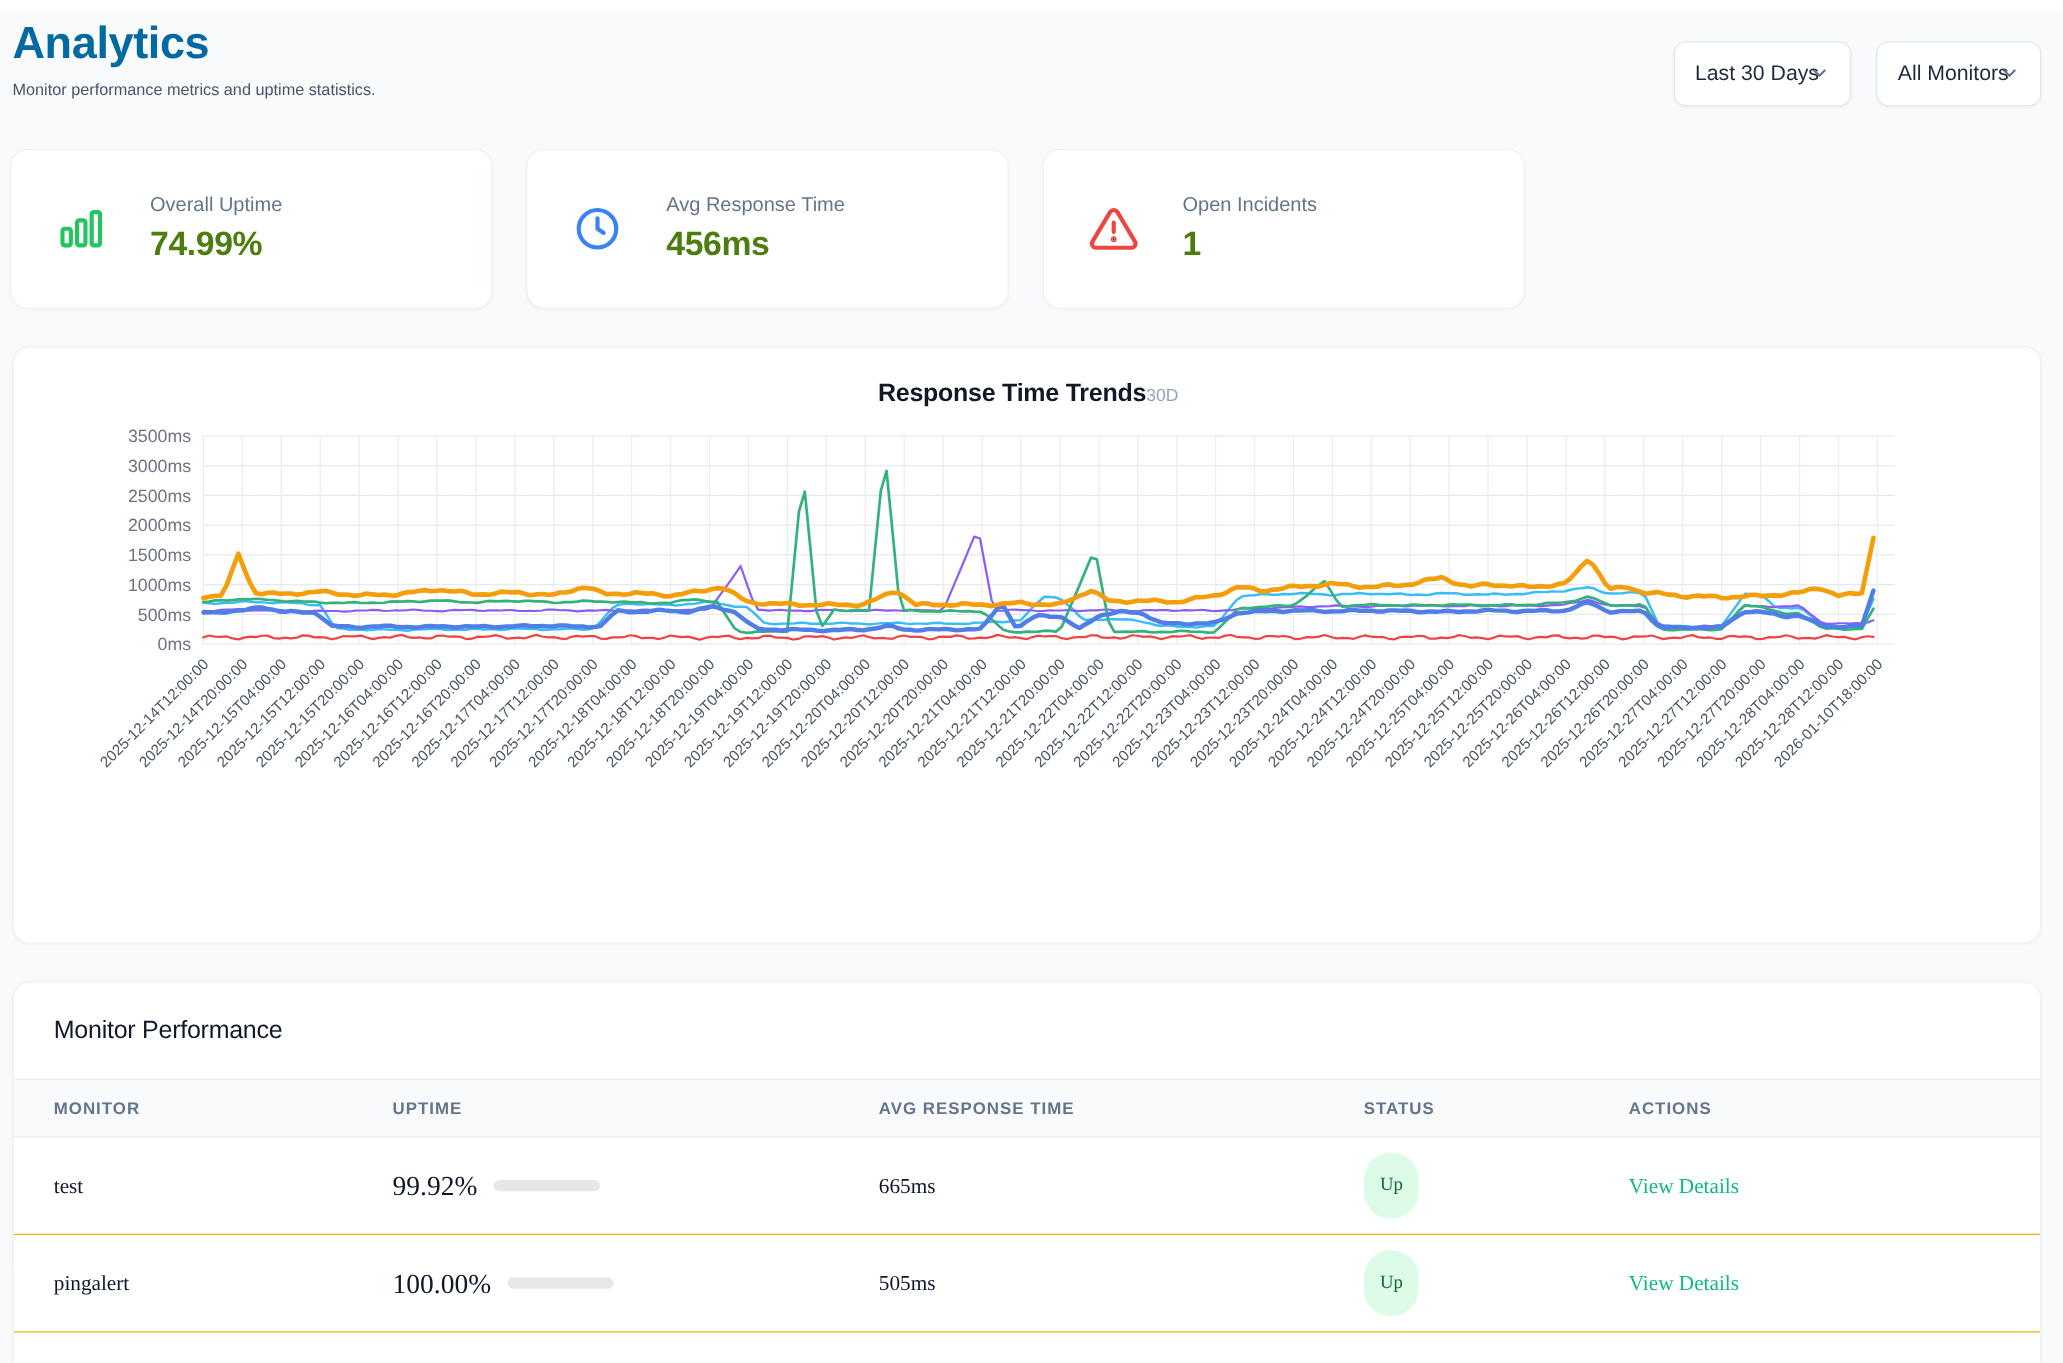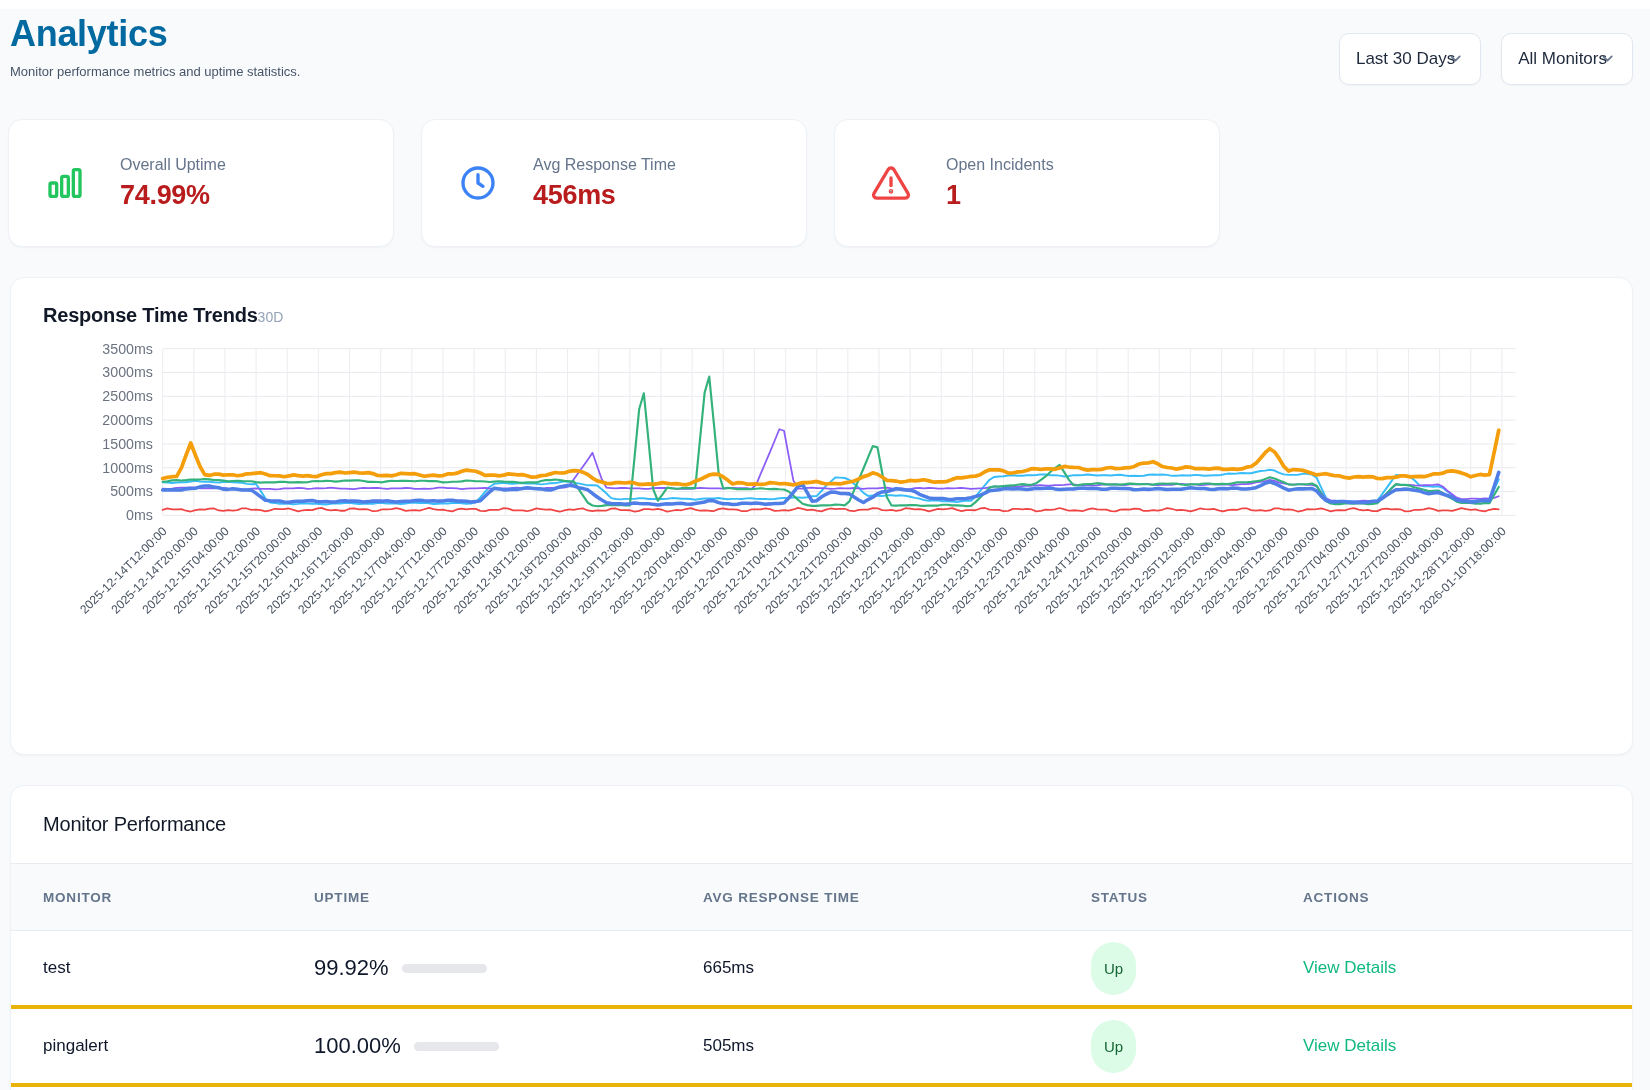--- a/index.html
+++ b/index.html
@@ -16,36 +16,36 @@
   .select-btn { display:flex; align-items:center; background:#fff; border:1px solid #e2e8f0;
     border-radius:10px; padding:12px 16px; font-size:17px; color:#1e293b; cursor:pointer;
     box-shadow:0 1px 2px rgba(15,23,42,.04); font-family:inherit; }
   .select-btn .chev { margin-left:-8px; margin-top:4px; }
 
   .stats-grid { display:grid; grid-template-columns:repeat(4,1fr); gap:27px; margin:40px 17px 0 8px; }
   .stat-card { background:#fff; border:1px solid #eef2f6; border-radius:14px; height:128px;
     display:flex; align-items:center; padding-left:36px; gap:35px;
     box-shadow:0 1px 2px rgba(16,24,40,.04); }
   .stat-label { font-size:16px; color:#64748b; margin-bottom:6px; }
-  .stat-value { font-size:27px; font-weight:700; color:#b91c1c; letter-spacing:-0.3px; }
+  .stat-value { font-size:27px; font-weight:700; color:#4d7c0f; letter-spacing:-0.3px; }
 
   .card { background:#fff; border:1px solid #eef2f6; border-radius:14px;
     box-shadow:0 1px 2px rgba(16,24,40,.04); }
   .chart-card { margin:30px 17px 0 10px; height:478px; padding:26px 30px 6px 30px; }
-  .chart-head { display:flex; justify-content:flex-start; align-items:baseline; padding-left:2px; }
+  .chart-head { display:flex; justify-content:center; align-items:baseline; padding-left:2px; }
   .chart-title { font-size:20px; font-weight:700; color:#111827; letter-spacing:-0.2px; }
   .chart-badge { font-size:14px; color:#94a3b8; }
   #rt-chart { width:100%; height:400px; margin-top:6px; display:block; }
 
   .table-card { margin:30px 17px 0 10px; height:420px; overflow:hidden; }
   .table-title { font-size:20px; font-weight:400; color:#111827; padding:27px 0 0 32px; letter-spacing:-0.2px; }
   .t-grid { display:grid; grid-template-columns:271px 389px 388px 212px 1fr; align-items:center; padding-left:32px; }
-  .t-head { margin-top:27px; height:68px; background:#f8fafc; border-top:1px solid #e8ecf1; border-bottom:1px solid #e8ecf1; }
+  .t-head { margin-top:27px; height:47px; background:#f8fafc; border-top:1px solid #e8ecf1; border-bottom:1px solid #e8ecf1; }
   .t-head span { font-size:13.5px; font-weight:700; color:#64748b; letter-spacing:.8px; text-transform:uppercase; }
-  .t-row { height:78px; border-bottom:4px solid #eab308; }
+  .t-row { height:78px; border-bottom:1px solid #eab308;font-family:Liberation Serif, serif; }
   .cell-monitor { font-size:17px; color:#0f172a; font-weight:500; }
   .cell-uptime { display:flex; align-items:center; gap:13px; font-size:22px; color:#0f172a; }
   .uptime-bar { width:85px; height:9px; background:#e5e7eb; border-radius:6px; overflow:hidden; }
   .uptime-fill { height:100%; border-radius:6px; background:#2fbe60; }
   .cell-resp { font-size:17px; color:#0f172a; }
   .status-pill { display:inline-flex; align-items:center; justify-content:center;
     background:#dcfce7; color:#166534; border-radius:999px; padding:18px 13px; font-size:15px; font-weight:500; }
   .details-link { color:#10b981; font-size:17px; font-weight:500; text-decoration:none; cursor:pointer; }
 </style>
 </head>

